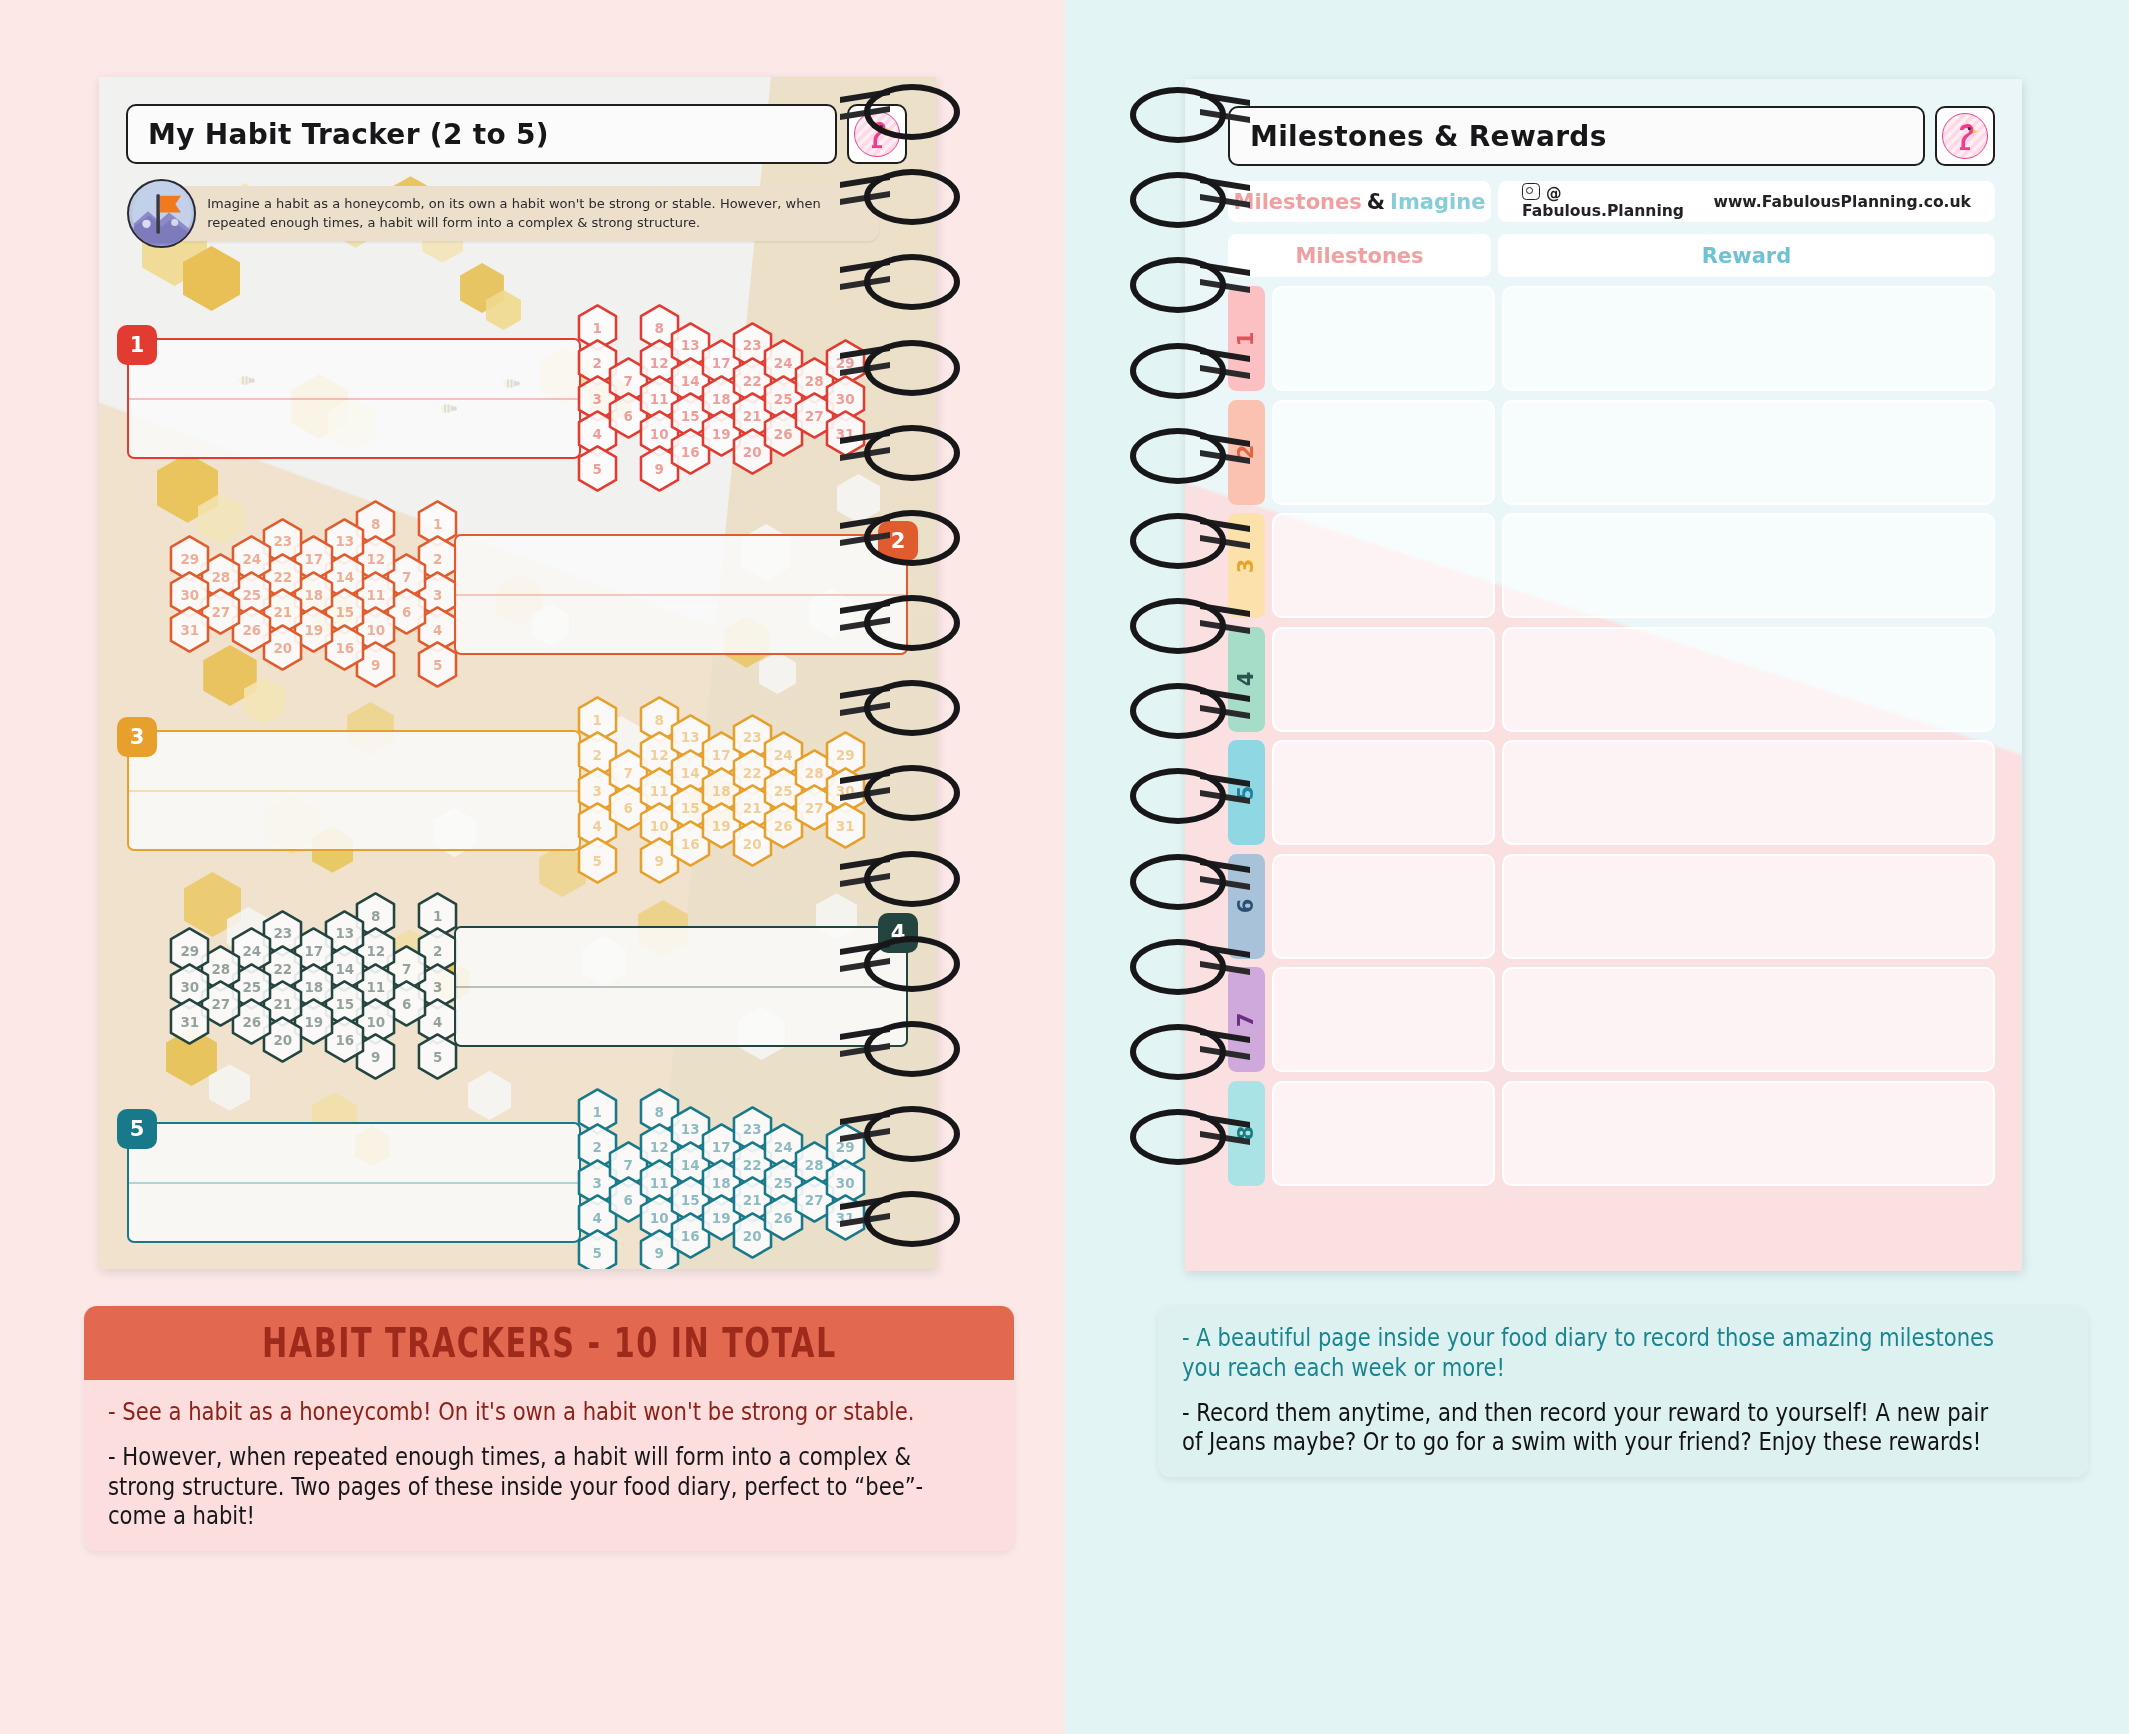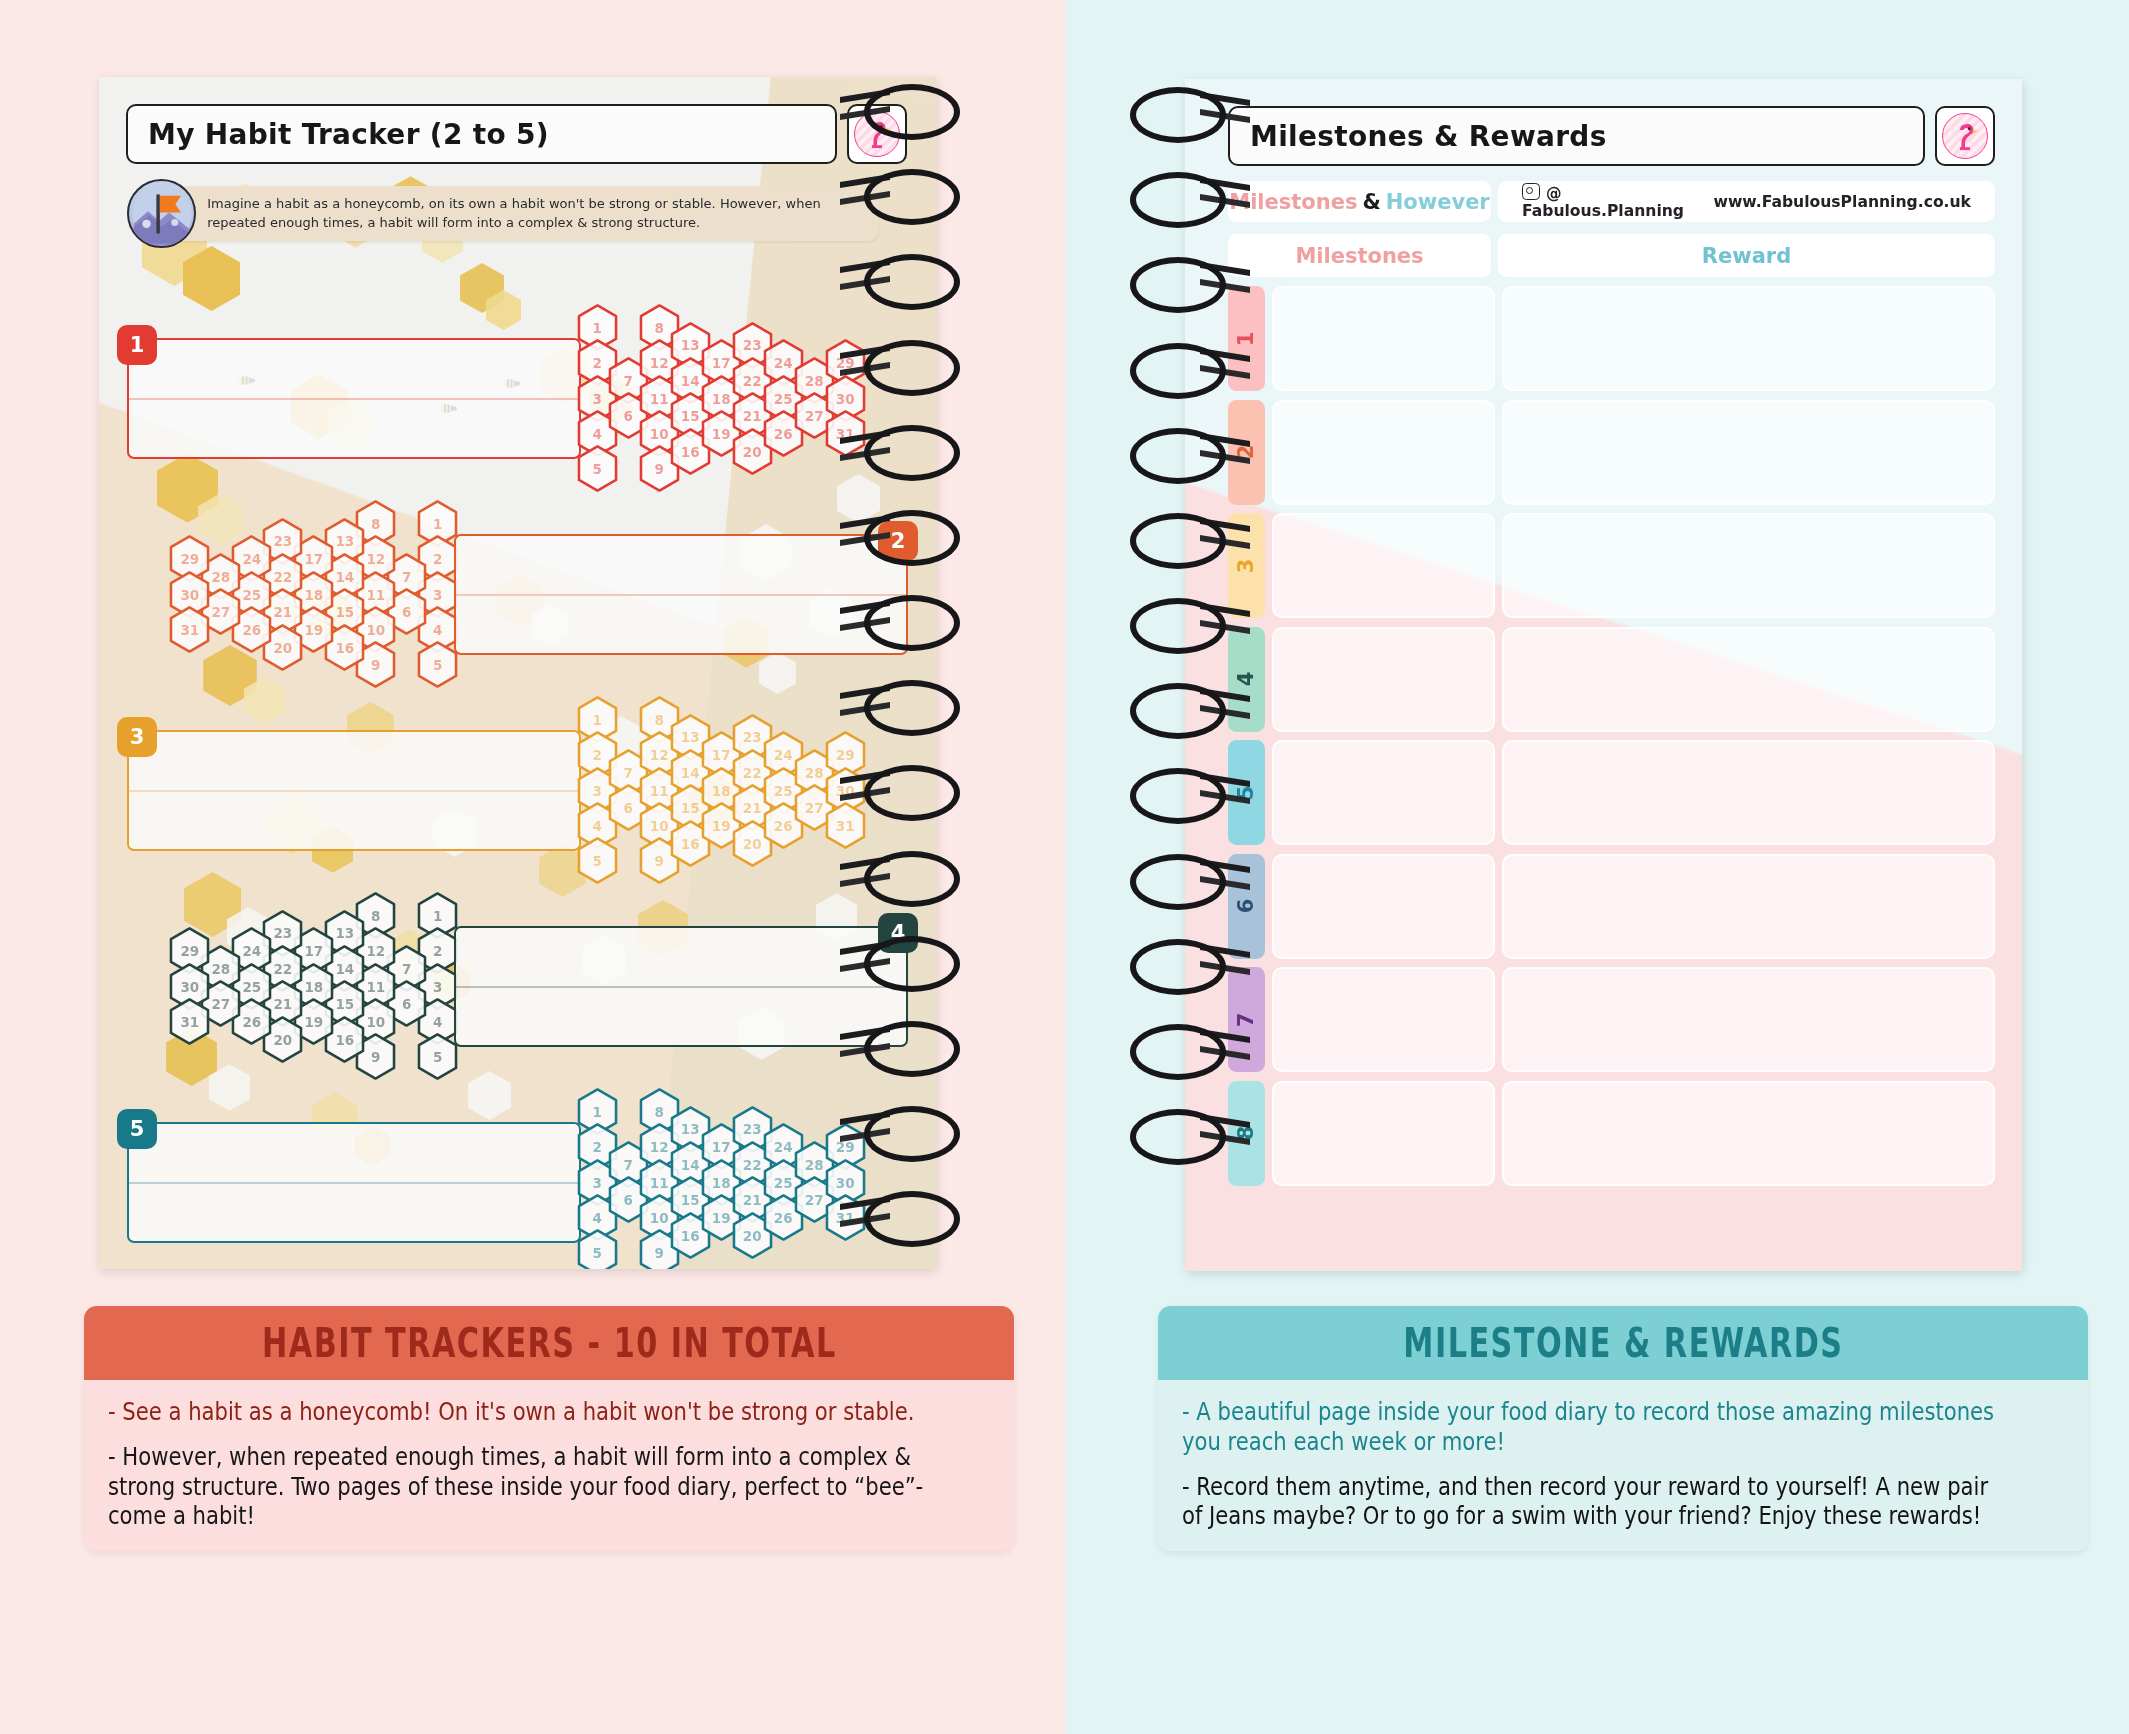--- a/index.html
+++ b/index.html
@@ -1478,21 +1478,21 @@
             <path d="M14 38h14v4H14z" fill="#ef3d8f"></path>
           </svg>
         </div>
       </div>
     </div>
 
     <div class="brandrow" style="left:43px;top:102px;width:767px;">
       <div class="brand-pill brand-title">
         <span class="w1">Milestones</span>
           <span class="w2">&amp;</span>
-          <span class="w3">However</span>
+          <span class="w3">Imagine</span>
       </div>
       <div class="brand-pill brand-links">
         <div><span class="ig-ico"></span><span>@ Fabulous.Planning</span></div>
         <div>www.FabulousPlanning.co.uk</div>
       </div>
     </div>
 
     <div class="colhead" style="left:43px;top:155px;width:767px;">
       <div class="cell c-milestone">Milestones</div>
       <div class="cell c-reward">Reward</div>
@@ -1703,21 +1703,18 @@
   <div class="cap-head">
     <span>HABIT TRACKERS - 10 IN TOTAL</span>
   </div>
   <div class="cap-body">
     <p class="p1">- See a habit as a honeycomb! On it's own a habit won't be strong or stable.</p>
     <p class="p2">- However, when repeated enough times, a habit will form into a complex &amp; strong structure. Two pages of these inside your food diary, perfect to “bee”-come a habit!</p>
   </div>
 </div>
 
 <div class="caption" id="cap-right">
-  <div class="cap-head">
-    <span>MILESTONE &amp; REWARDS</span>
-  </div>
   <div class="cap-body">
     <p class="p1">- A beautiful page inside your food diary to record those amazing milestones you reach each week or more!</p>
     <p class="p2">- Record them anytime, and then record your reward to yourself! A new pair of Jeans maybe? Or to go for a swim with your friend? Enjoy these rewards!</p>
   </div>
 </div>
 
 
 </body></html>

